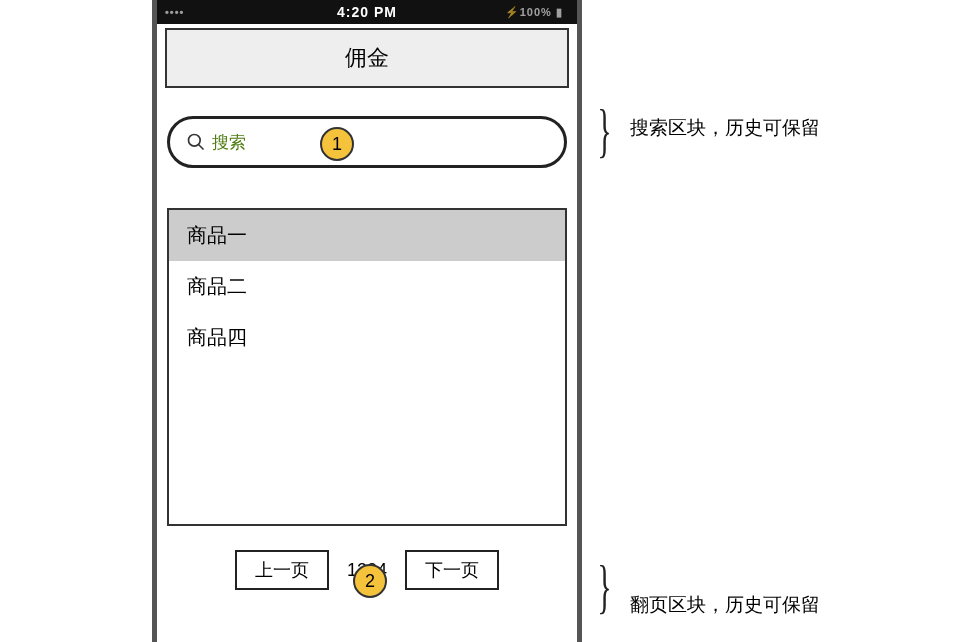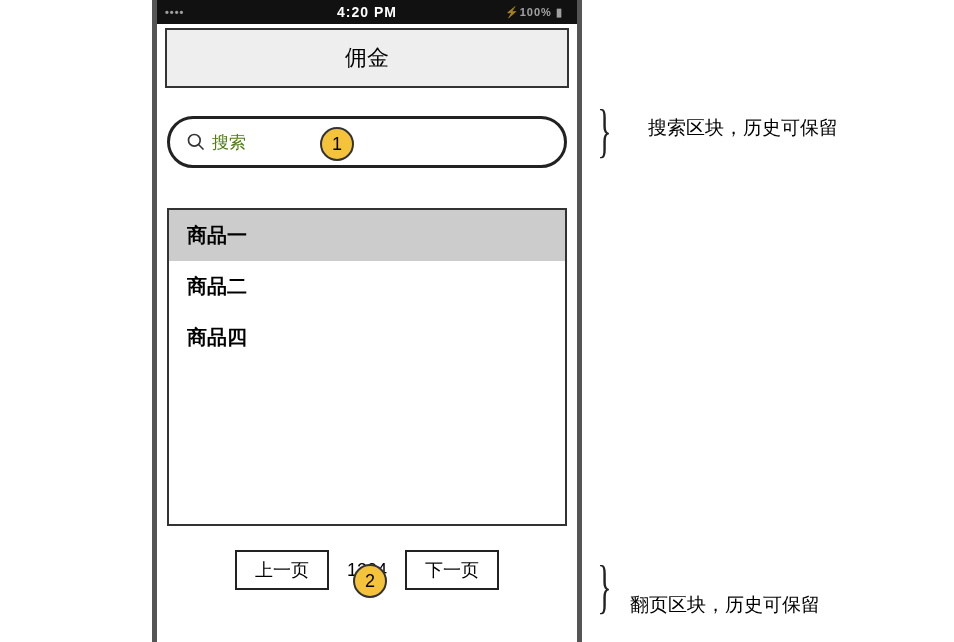--- a/index.html
+++ b/index.html
@@ -82,21 +82,20 @@
   .list-box {
     border: 2px solid #333;
     height: 318px;
     background: #fff;
   }
   .list-row {
     padding: 12px 18px;
     font-size: 20px;
     border-bottom: 0;
     text-align: left;
-    font-weight: bold;
   }
   .list-row.selected {
     background: #ccc;
   }
   .pager {
     display: flex;
     align-items: center;
     justify-content: center;
     gap: 18px;
     margin-top: 24px;
@@ -186,16 +185,16 @@
       <button class="pager-btn">上一页</button>
       <span class="pager-info">1234</span>
       <button class="pager-btn">下一页</button>
       <span class="marker" style="left:186px; top:14px;">2</span>
     </div>
   </div>
 
 </div>
 
 <span class="brace" style="left:590px; top:96px;">}</span>
-<div class="annotation" style="left:648px; top:115px;">搜索区块，历史可保留</div>
+<div class="annotation" style="left:630px; top:115px;">搜索区块，历史可保留</div>
 
 <span class="brace" style="left:590px; top:552px;">}</span>
 <div class="annotation" style="left:630px; top:592px;">翻页区块，历史可保留</div>
 
 </body></html>

